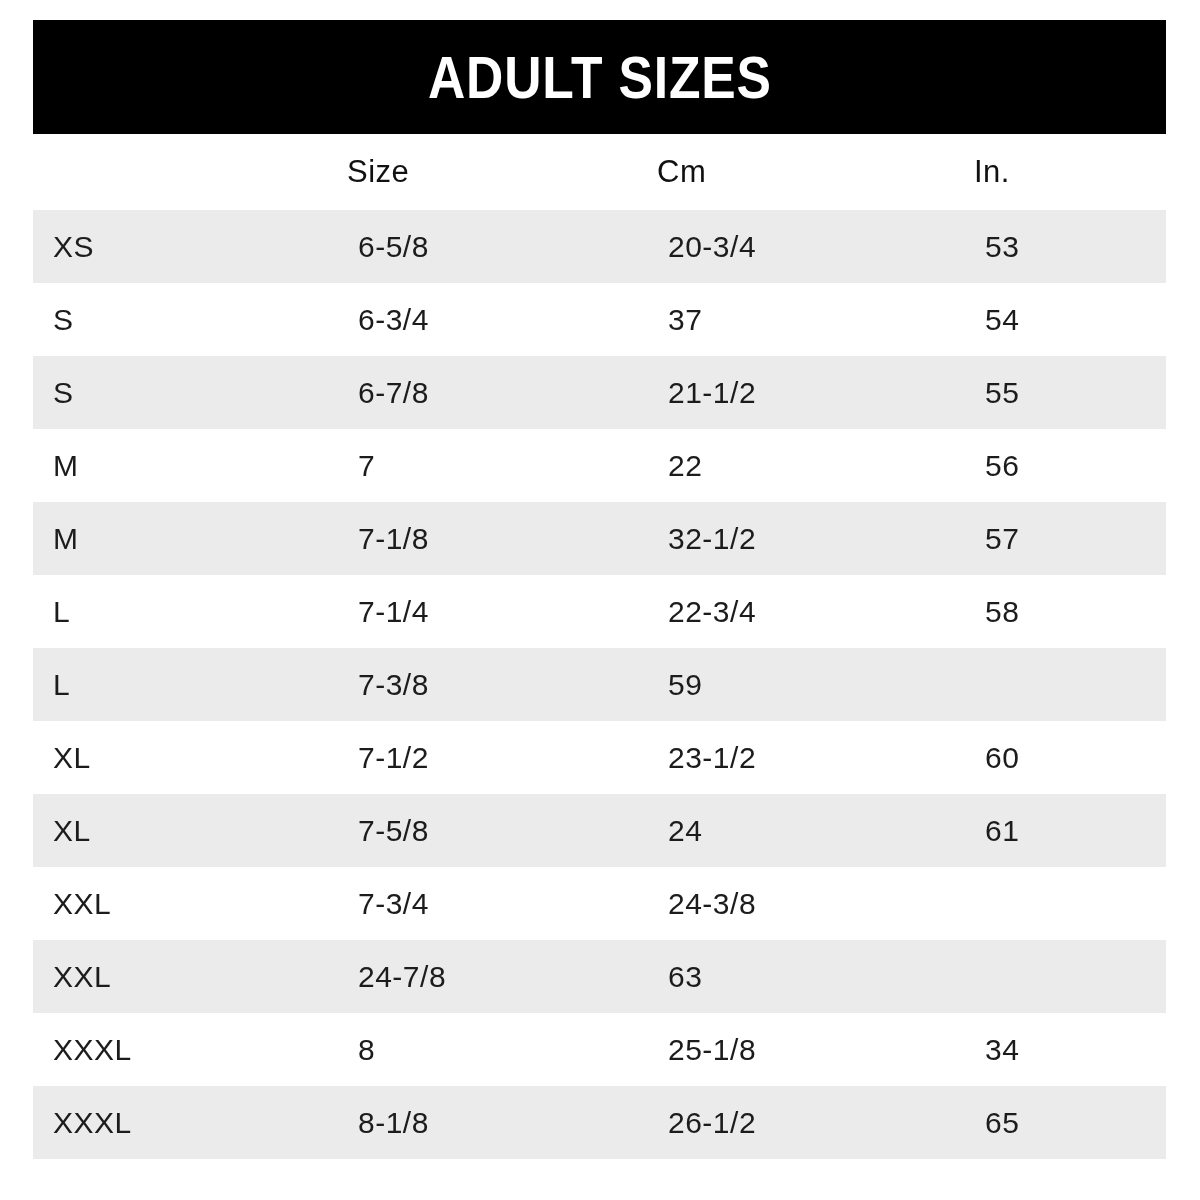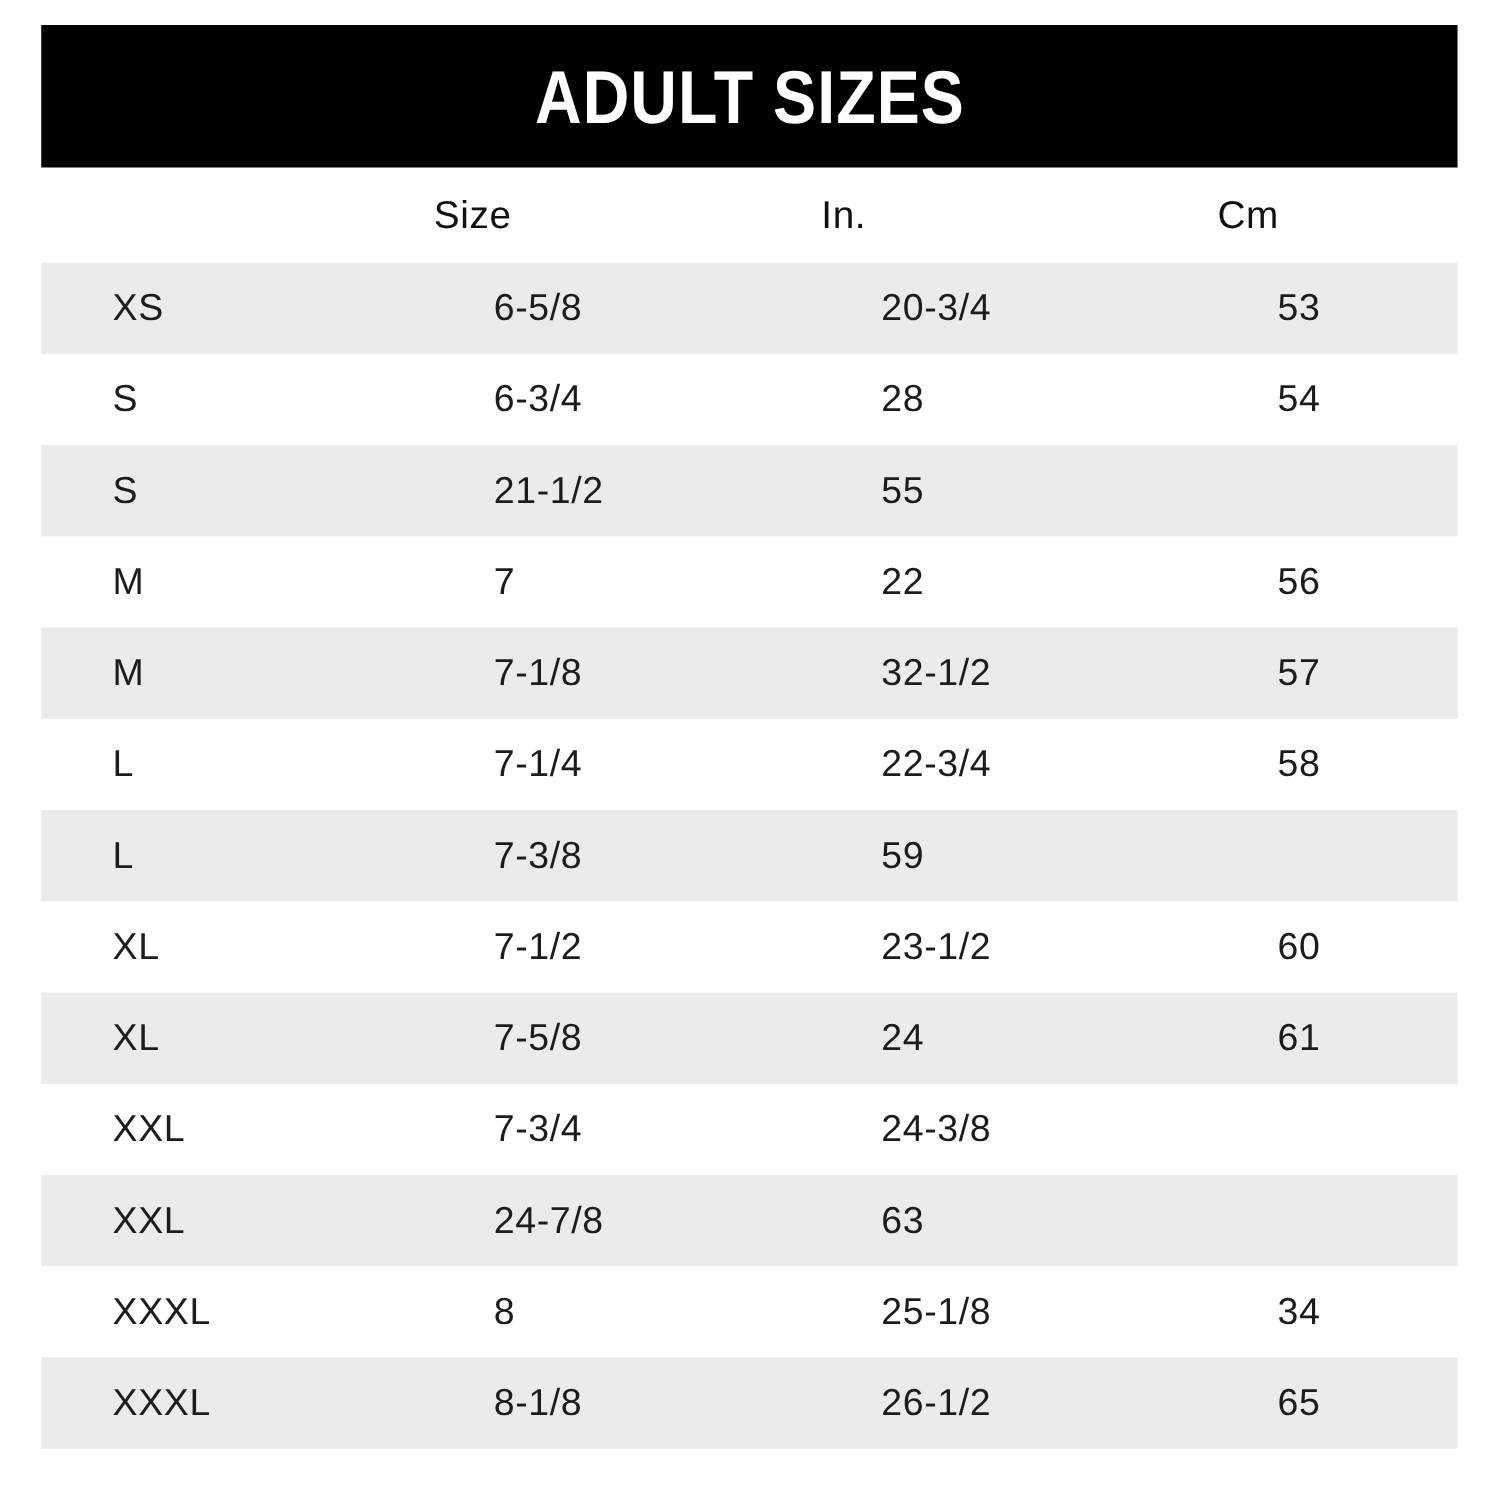--- a/index.html
+++ b/index.html
@@ -62,57 +62,57 @@
   }
   .row:nth-child(odd) {
     background: #ebebeb;
   }
   .row .cell.first {
     padding-left: 20px;
   }
   .cell {
     white-space: nowrap;
     letter-spacing: 0.5px;
-    margin-left: 37px;
   }
 </style>
 </head>
 <body>
 
 <div class="page">
   <div class="chart">
 
     <div class="title-bar">
       <div class="title">ADULT SIZES</div>
     </div>
 
     <div class="grid-row colheader-row">
       <div class="cell first"></div>
       <div class="cell">Size</div>
+      <div class="cell">Cm</div>
       <div class="cell">In.</div>
-      <div class="cell">Cm</div>
     </div>
 
     <div class="table-body" id="rows">
   <div class="grid-row row">
     <div class="cell first">XS</div>
     <div class="cell">6-5/8</div>
     <div class="cell">20-3/4</div>
     <div class="cell">53</div>
   </div>
 
   <div class="grid-row row">
     <div class="cell first">S</div>
     <div class="cell">6-3/4</div>
-    <div class="cell">28</div>
+    <div class="cell">37</div>
     <div class="cell">54</div>
   </div>
 
   <div class="grid-row row">
     <div class="cell first">S</div>
+    <div class="cell">6-7/8</div>
     <div class="cell">21-1/2</div>
     <div class="cell">55</div>
   </div>
 
   <div class="grid-row row">
     <div class="cell first">M</div>
     <div class="cell">7</div>
     <div class="cell">22</div>
     <div class="cell">56</div>
   </div>

